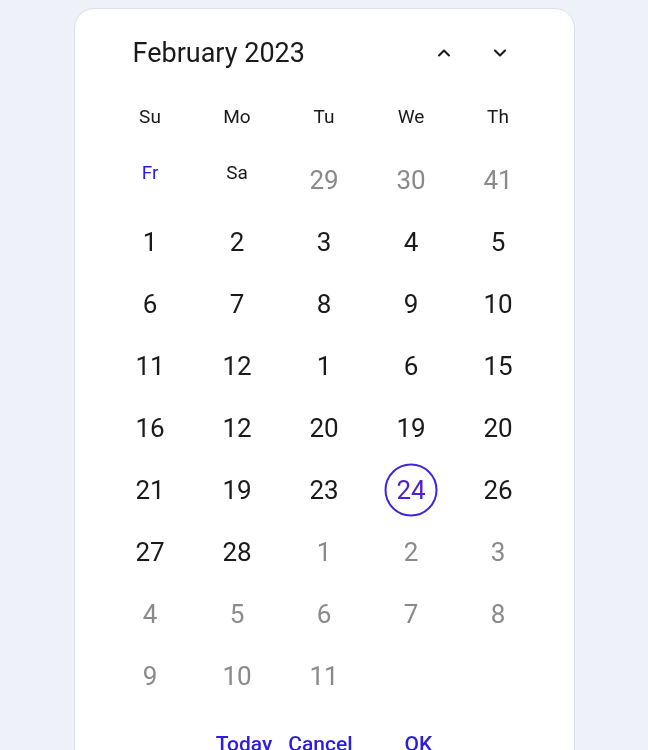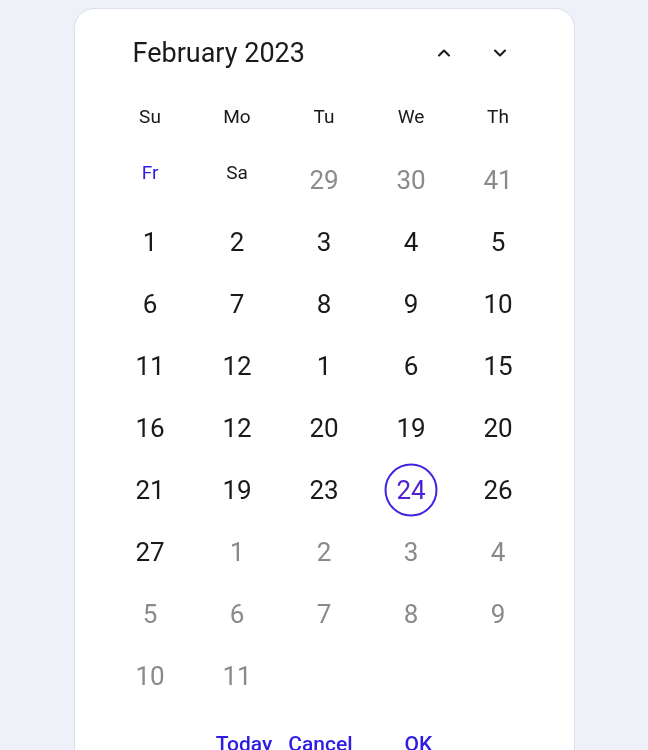--- a/index.html
+++ b/index.html
@@ -155,20 +155,21 @@
       <div class="cell">12</div>
       <div class="cell">20</div>
       <div class="cell">19</div>
       <div class="cell">20</div>
       <div class="cell">21</div>
       <div class="cell">19</div>
       <div class="cell">23</div>
       <div class="cell today">24<div class="ring"></div></div>
       <div class="cell">26</div>
       <div class="cell">27</div>
+      <div class="cell">28</div>
       <div class="cell out">1</div>
       <div class="cell out">2</div>
       <div class="cell out">3</div>
       <div class="cell out">4</div>
       <div class="cell out">5</div>
       <div class="cell out">6</div>
       <div class="cell out">7</div>
       <div class="cell out">8</div>
       <div class="cell out">9</div>
       <div class="cell out">10</div>

